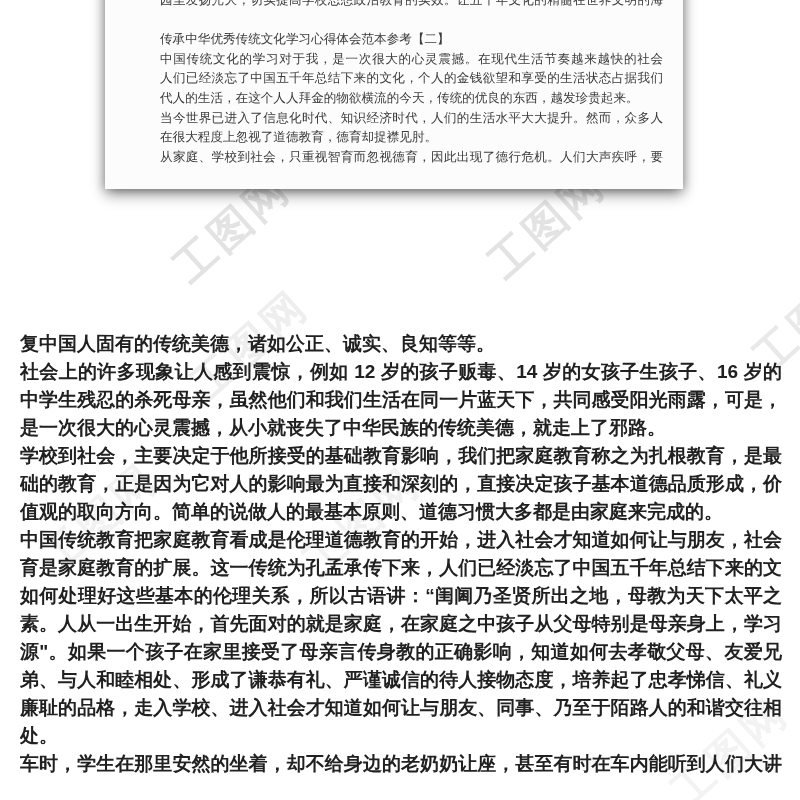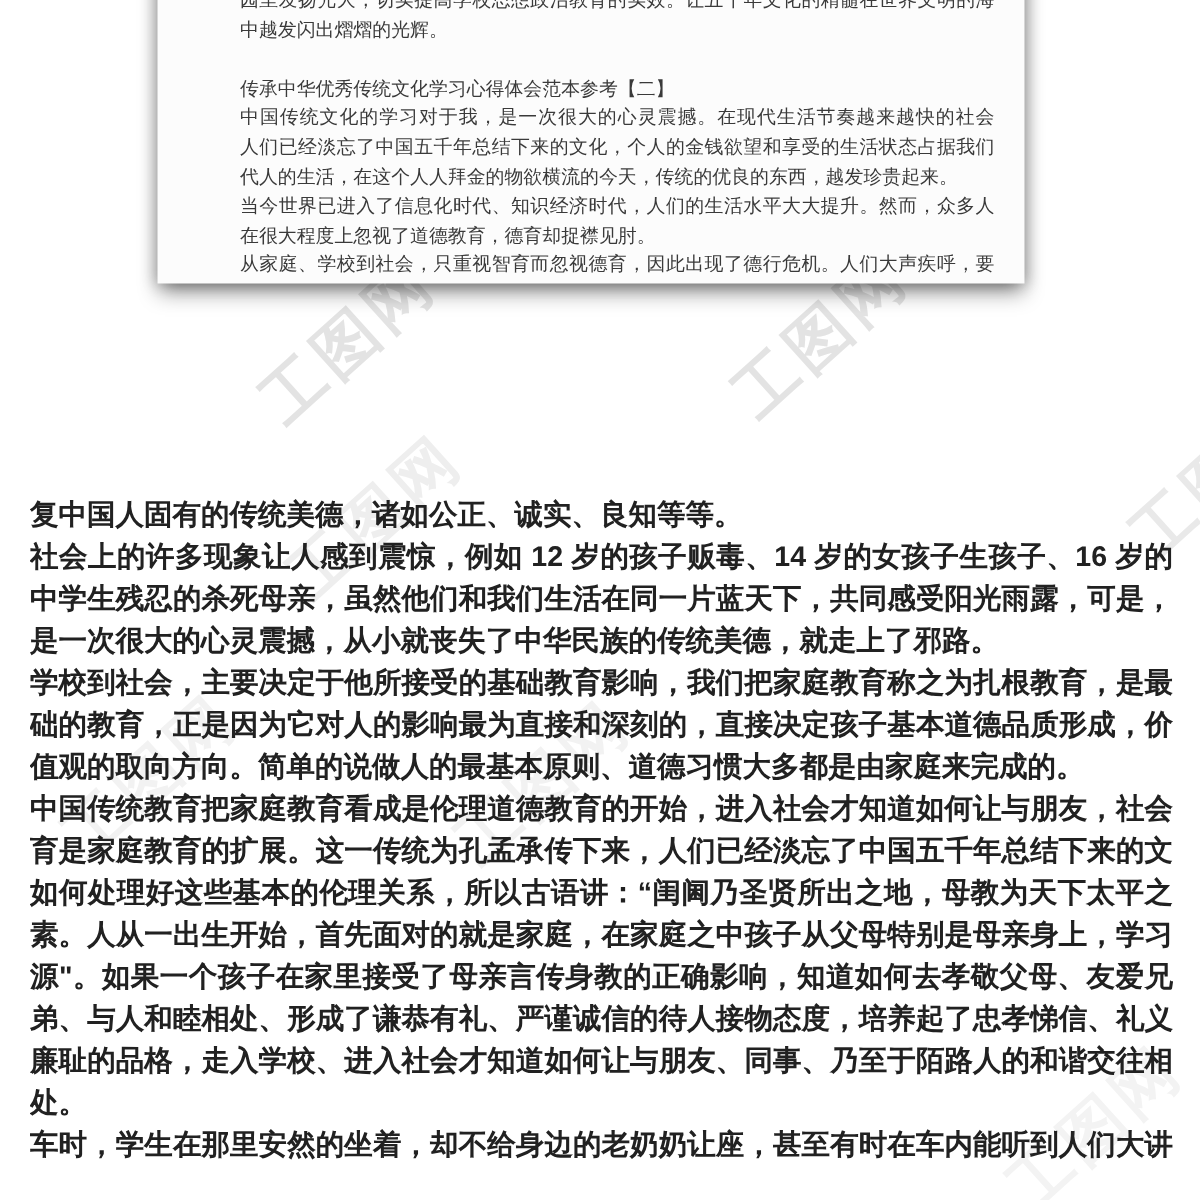--- a/index.html
+++ b/index.html
@@ -74,21 +74,20 @@
     <div class="watermark" style="left: 250px; top: 345px; color: rgb(238, 238, 238); font-size: 42px;">工图网</div>
     <div class="watermark" style="left: 812px; top: 318px; color: rgb(233, 233, 233); font-size: 42px;">工图网</div>
     <div class="watermark" style="left: 100px; top: 518px; color: rgb(242, 242, 242); font-size: 42px;">工图网</div>
     <div class="watermark" style="left: 362px; top: 522px; color: rgb(242, 242, 242); font-size: 42px;">工图网</div>
     <div class="watermark" style="left: 730px; top: 752px; color: rgb(243, 243, 243); font-size: 42px;">工图网</div>
   </div>
 
 <div id="doc-page" style="background: rgb(252, 252, 252);">
   <div id="doc-lines" style="color: rgb(58, 58, 58);">
       <div class="doc-line j">园里发扬光大，切实提高学校思想政治教育的实效。让五千年文化的精髓在世界文明的海流</div>
-      <div class="doc-line">中越发闪出熠熠的光辉。</div>
       <div class="doc-line">&nbsp;</div>
       <div class="doc-line">传承中华优秀传统文化学习心得体会范本参考【二】</div>
       <div class="doc-line j">中国传统文化的学习对于我，是一次很大的心灵震撼。在现代生活节奏越来越快的社会里，</div>
       <div class="doc-line j">人们已经淡忘了中国五千年总结下来的文化，个人的金钱欲望和享受的生活状态占据我们现</div>
       <div class="doc-line">代人的生活，在这个人人拜金的物欲横流的今天，传统的优良的东西，越发珍贵起来。</div>
       <div class="doc-line j">当今世界已进入了信息化时代、知识经济时代，人们的生活水平大大提升。然而，众多人们</div>
       <div class="doc-line">在很大程度上忽视了道德教育，德育却捉襟见肘。</div>
       <div class="doc-line j">从家庭、学校到社会，只重视智育而忽视德育，因此出现了德行危机。人们大声疾呼，要恢</div>
     </div>
 </div>

